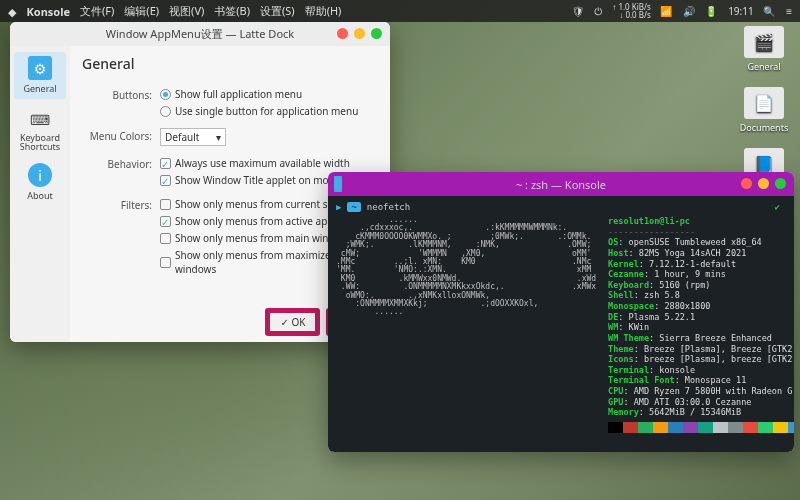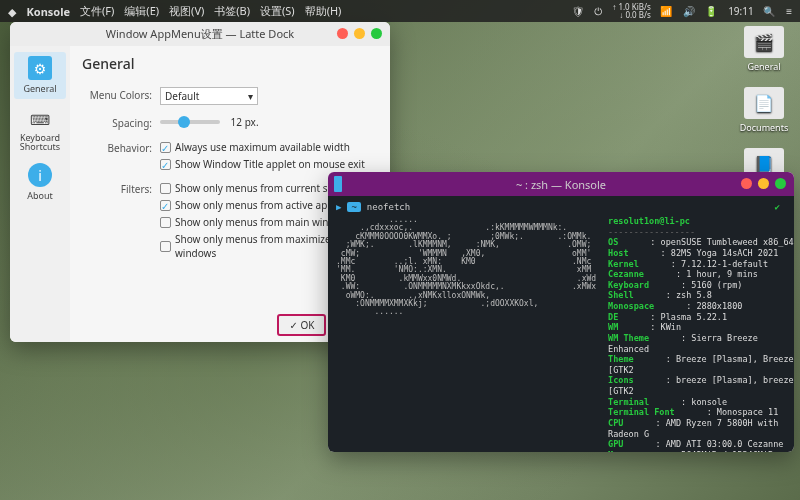--- a/index.html
+++ b/index.html
@@ -64,39 +64,39 @@
 .latte-main h2 { font-size: 14px; font-weight: 500; margin-bottom: 4px; }
 .form-row { display: flex; gap: 8px; align-items: flex-start; }
 .form-row .lbl { width: 70px; text-align: right; color: #555; padding-top: 1px; }
 .form-row .opts { flex: 1; display: flex; flex-direction: column; gap: 3px; }
 .opt { display: flex; align-items: center; gap: 4px; }
 .radio, .chk { width: 11px; height: 11px; border: 1px solid #888; display: inline-block; flex-shrink: 0; }
 .radio { border-radius: 50%; position: relative; }
 .radio.on::after { content:""; position:absolute; inset:2px; background:#3daee9; border-radius:50%; }
 .chk { border-radius: 2px; position: relative; }
 .chk.on::after { content:"✓"; position:absolute; inset:-2px 0 0 0; color:#3daee9; font-size:10px; }
-.combo { width: 98px; height: 18px; border: 1px solid #bbb; background:#fff; display:flex; align-items:center; padding: 0 4px; font-size:10px; justify-content: space-between; }
+.combo { width: 66px; height: 18px; border: 1px solid #bbb; background:#fff; display:flex; align-items:center; padding: 0 4px; font-size:10px; justify-content: space-between; }
 .slider { width: 60px; height: 4px; background:#ccc; border-radius:2px; position:relative; display:inline-block; vertical-align:middle; }
 .slider::after { content:""; position:absolute; left:30%; top:-4px; width:12px; height:12px; background:#3daee9; border-radius:50%; }
 .latte-footer { position: absolute; bottom: 6px; right: 10px; display: flex; gap: 6px; }
-.btn { padding: 2px 10px; background:#f0f0f0; border:2px solid #be185d; border-radius:3px; font-size:10px; }
+.btn { padding: 2px 10px; background:#f0f0f0; border:5px solid #be185d; border-radius:3px; font-size:10px; }
 .konsole-win { left: 328px; top: 172px; width: 466px; height: 280px; z-index: 30; }
-.konsole-win .titlebar { background: #701a75; color: #ccc; }
+.konsole-win .titlebar { background: #a21caf; color: #ccc; }
 .konsole-tab { position: absolute; left: 6px; top: 4px; width: 8px; height: 16px; background: #3daee9; border-radius: 1px; }
 .konsole-body { height: calc(100% - 24px); background: #1c2126; padding: 6px 8px; font-family: "Monospace", monospace; font-size: 9px; color: #ccc; overflow: hidden; }
 .prompt-row { display: flex; align-items: center; gap: 6px; margin-bottom: 4px; }
 .prompt-arrow { color:#3daee9; }
 .prompt-check { position: absolute; right: 14px; top: 30px; color:#27c93f; }
 .nf { display: flex; gap: 12px; }
 .nf-art { white-space: pre; font-size: 8px; line-height: 1.05; color: #bbb; }
 .nf-info { display: flex; flex-direction: column; gap: 0; font-size: 8.5px; line-height: 1.25; }
 .nf-user { color: #27c93f; font-weight: bold; }
 .nf-sep { color: #666; }
 .nf-key { color: #27c93f; font-weight: bold; }
-.nf-val { color: #ddd; padding-left: 32px; }
+.nf-val { color: #ddd; }
 .palette { display: flex; margin-top: 4px; }
 .palette span { width: 15px; height: 11px; }
 </style>
 </head>
 <body>
 
 <div class="wallpaper-overlay"></div>
 
 <div class="menubar">
   <div class="left">
@@ -161,33 +161,40 @@
         <span style="text-align:center;line-height:1">Keyboard Shortcuts</span>
       </div>
       <div class="sb-item">
         <div class="sb-icon" style="background:#3daee9;color:#fff;border-radius:50%">i</div>
         <span>About</span>
       </div>
     </div>
     <div class="latte-main">
       <h2>General</h2>
       <div class="form-row">
+        <div class="lbl">Buttons:</div>
+        <div class="opts">
+          <label class="opt">
+              <span class="radio on"></span>
+              <span>Show full application menu</span>
+            </label>
+          <label class="opt">
+              <span class="radio"></span>
+              <span>Use single button for application menu</span>
+            </label>
+        </div>
+      </div>
+      <div class="form-row">
         <div class="lbl">Menu Colors:</div>
         <div class="opts">
           <div class="combo">
               <span>Default</span>
               <span>▾</span>
             </div>
         </div>
-      </div>
-      <div class="form-row">
-        <div class="lbl">Spacing:</div>
-        <div class="opts">
-            <div class="opt"><span class="slider"></span>&nbsp;<span>12 px.</span></div>
-          </div>
       </div>
       <div class="form-row">
         <div class="lbl">Behavior:</div>
         <div class="opts">
           <label class="opt">
               <span class="chk on"></span>
               <span>Always use maximum available width</span>
             </label>
           <label class="opt">
               <span class="chk on"></span>

